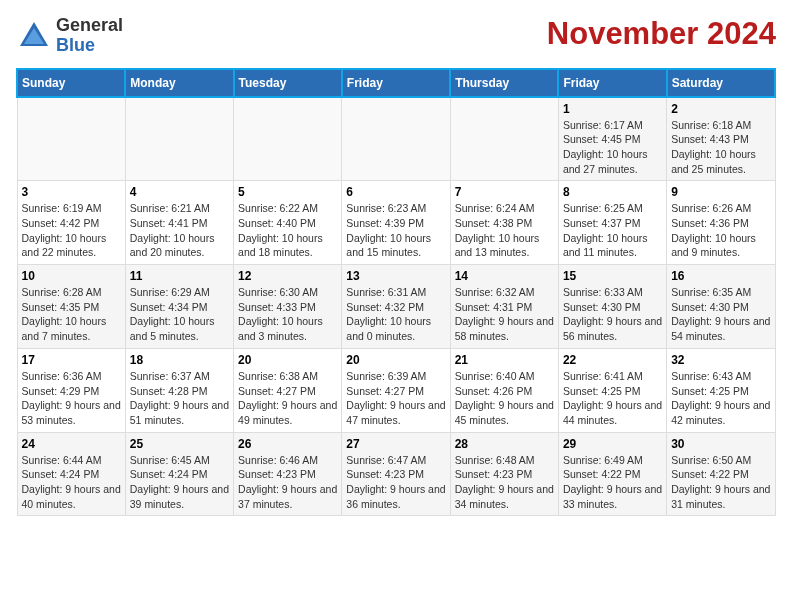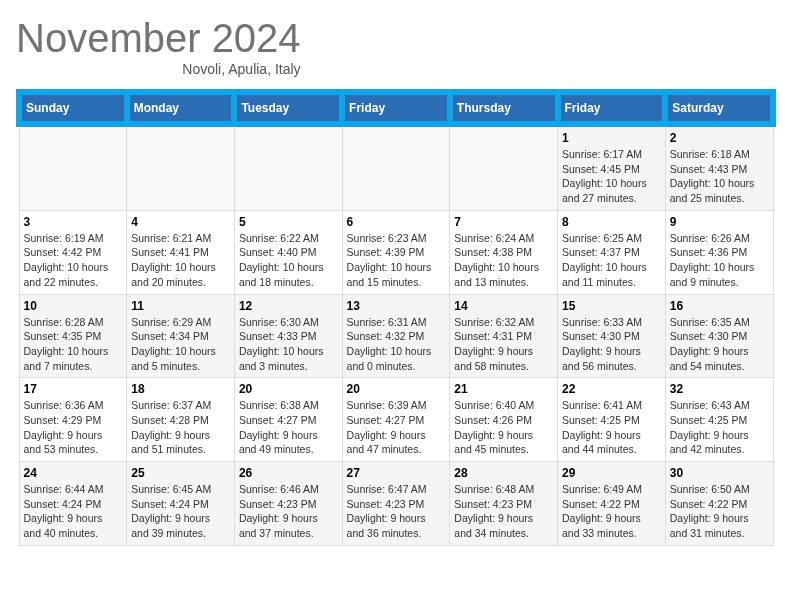--- a/index.html
+++ b/index.html
@@ -27,43 +27,43 @@
       line-height: 1.1;
     }
     .logo-general { color: #333; }
     .logo-blue { color: #2a6db5; }
     .logo-icon {
       width: 36px;
       height: 36px;
     }
     .title-block { text-align: right; }
     .main-title {
-      font-size: 40px;
-      font-weight: normal;
-      color: #737373;
+      font-size: 31px;
+      font-weight: bold;
+      color: #b91c1c;
     }
     .subtitle {
       font-size: 14px;
       color: #555;
     }
     table {
       width: 100%;
       border-collapse: collapse;
       font-size: 11px;
     }
     thead tr {
       background-color: #2a6db5;
       color: #fff;
     }
     thead th {
       padding: 6px 4px;
       text-align: left;
       font-weight: bold;
       font-size: 12px;
-      border: 6px solid #0ea5e9;
+      border: 2px solid #0ea5e9;
     }
     tbody tr {
       vertical-align: top;
     }
     tbody tr:nth-child(odd) {
       background-color: #f5f5f5;
     }
     tbody tr:nth-child(even) {
       background-color: #ffffff;
     }
@@ -85,23 +85,32 @@
       line-height: 1.4;
     }
     .empty-cell {
       background: #f9f9f9;
     }
   </style>
 </head>
 <body>
 
 <div class="header">
+  <div class="logo">
+    <svg class="logo-icon" viewBox="0 0 36 36">
+      <polygon points="18,4 32,28 4,28" fill="#2a6db5"></polygon>
+      <polygon points="18,10 28,26 8,26" fill="#5a9de0"></polygon>
+    </svg>
+    <div class="logo-text">
+      <span class="logo-general">General</span><br>
+      <span class="logo-blue">Blue</span>
+    </div>
+  </div>
   <div class="title-block">
     <div class="main-title">November 2024</div>
-    <div class="subtitle">Novoli, Apulia, Italy</div>
   </div>
 </div>
 
 <table>
   <thead>
     <tr>
     <th>Sunday</th>
         <th>Monday</th>
         <th>Tuesday</th>
         <th>Friday</th>

